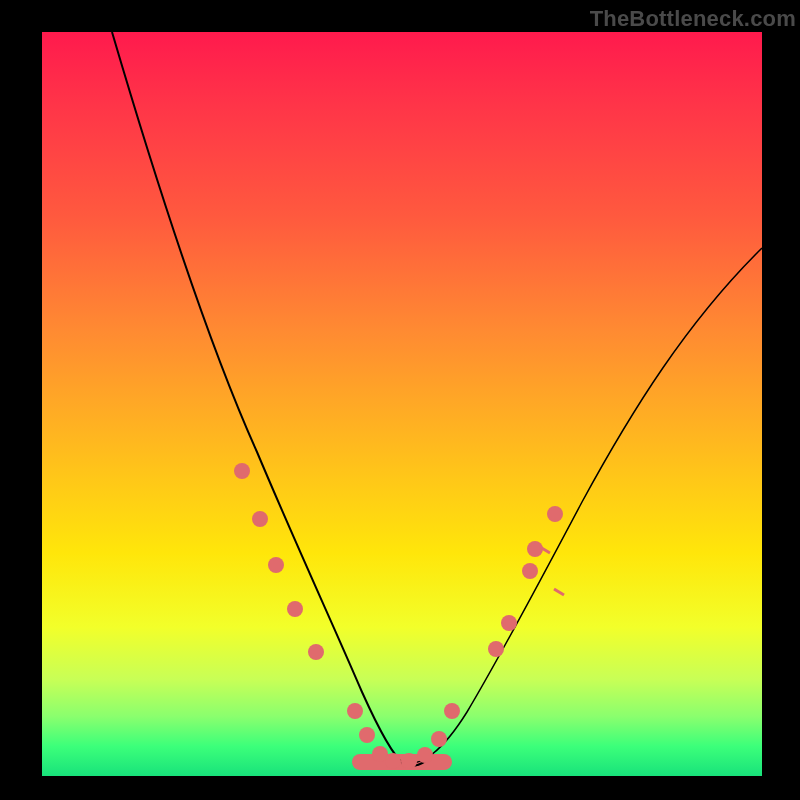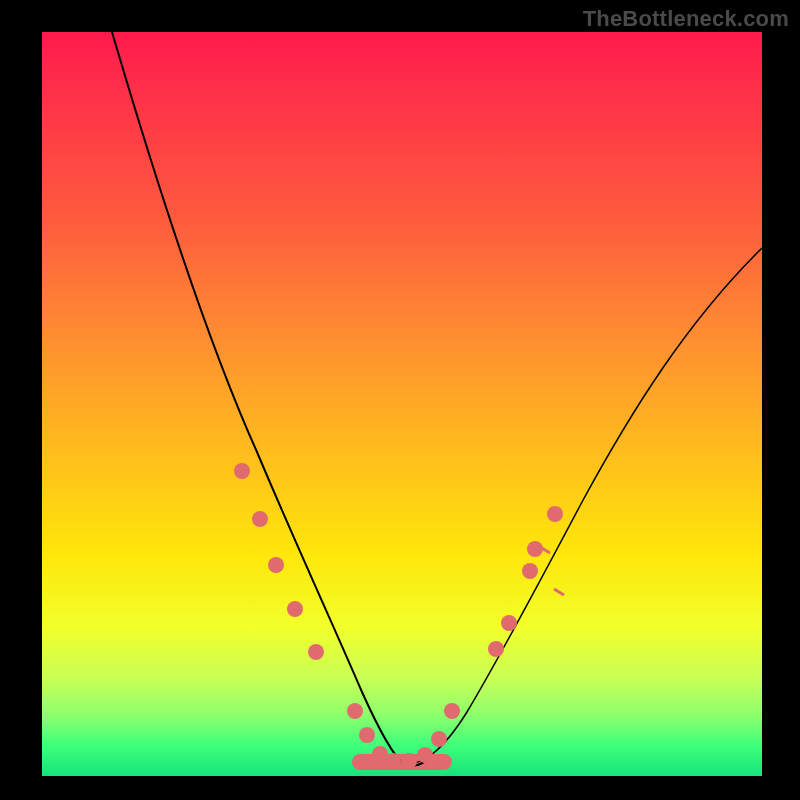--- a/index.html
+++ b/index.html
@@ -35,21 +35,21 @@
       #f2ff2a 80%,
       #c8ff56 87%,
       #8aff6e 92%,
       #3cff7a 96%,
       #18e27b 100%
     );
   }
   .watermark {
     position: absolute;
     top: 6px;
-    right: 11px;
+    right: 4px;
     color: #4a4a4a;
     font-size: 22px;
     font-weight: 600;
     letter-spacing: 0.2px;
     pointer-events: none;
   }
   svg.overlay {
     position: absolute;
     left: 42px;
     top: 32px;

